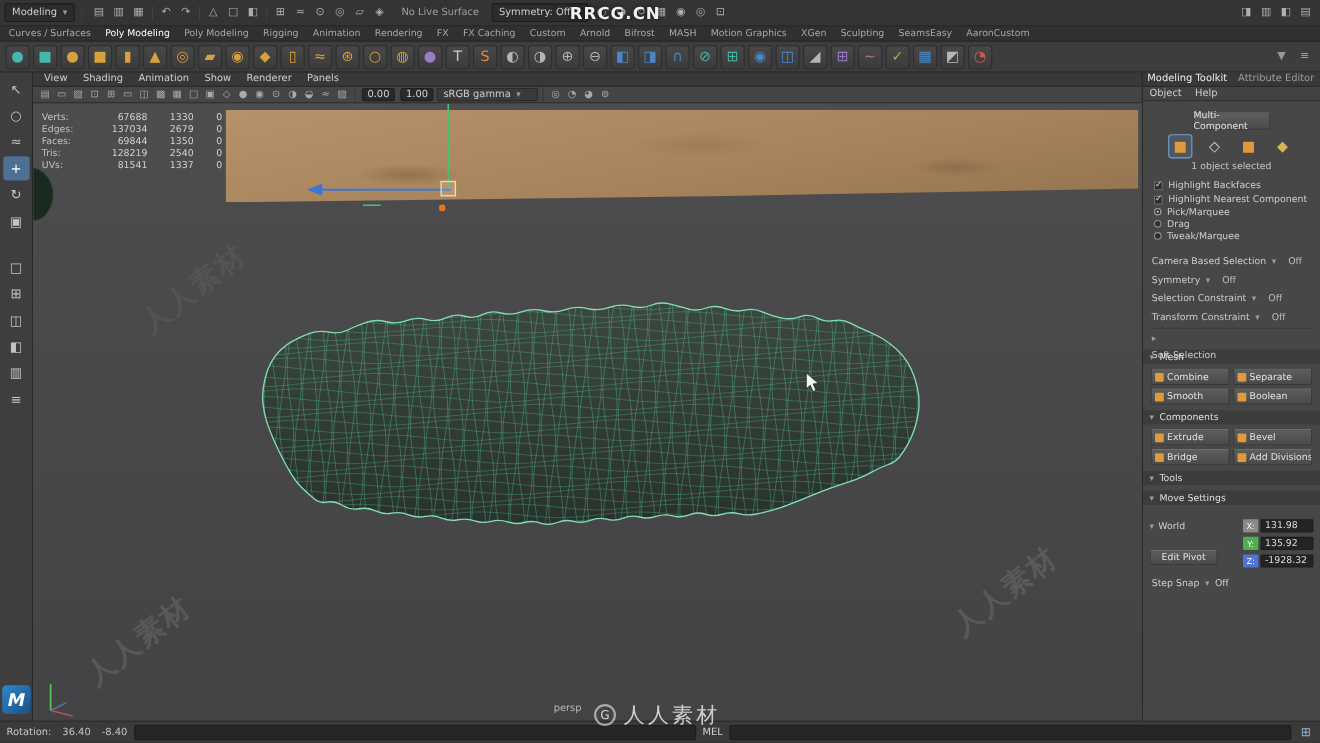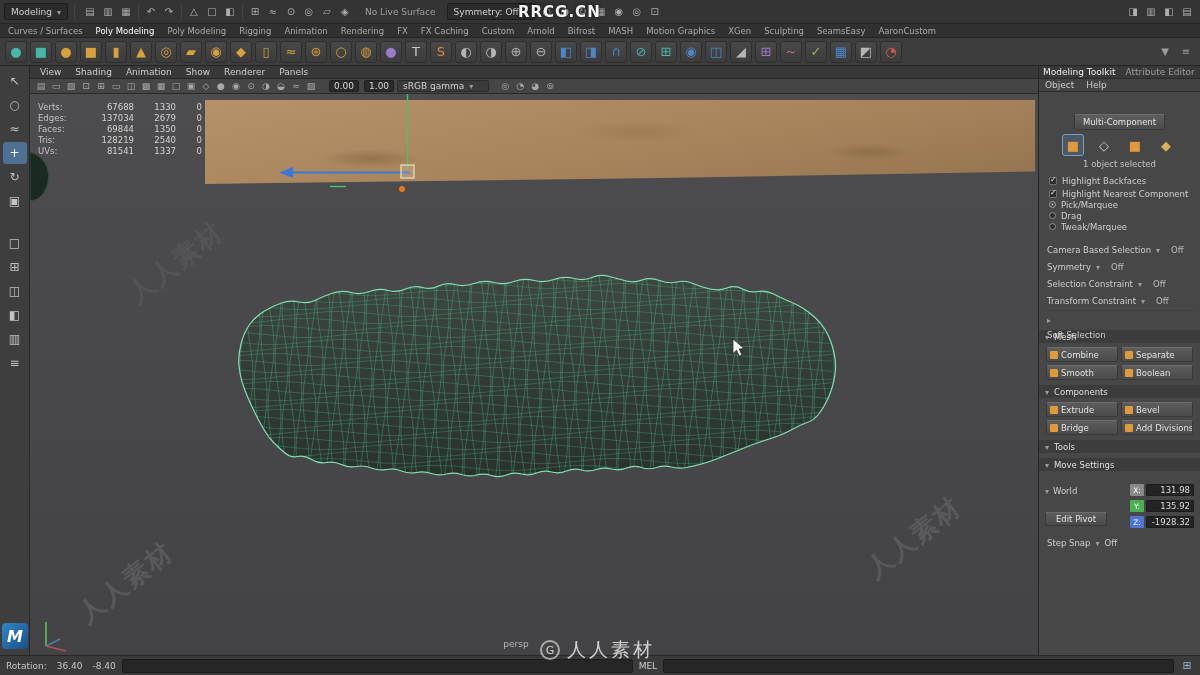--- a/index.html
+++ b/index.html
@@ -54,21 +54,21 @@
   .hud .num{text-align:right;}
   .persp-label{position:absolute;left:456px;top:545px;width:60px;text-align:center;color:#b9b9b9;z-index:5;}
 
   
   .rpanel{width:162px;background:#474747;border-left:1px solid #262626;display:flex;flex-direction:column;}
   .rp-tabs{height:13px;background:#383838;border-bottom:1px solid #2a2a2a;display:flex;align-items:center;gap:10px;padding:0 4px;white-space:nowrap;overflow:hidden;}
   .rp-tab{color:#9c9c9c;}
   .rp-tab.active{color:#ececec;}
   .rp-menus{height:13px;background:#424242;border-bottom:1px solid #2f2f2f;display:flex;align-items:center;gap:12px;padding:0 6px;color:#cdcdcd;}
   .rp-body{flex:1;padding:6px 6px 0 6px;font-size:8.5px;color:#cdcdcd;overflow:hidden;}
-  .mc-btn{width:91px;height:16px;margin:16px auto 4px;background:linear-gradient(#5e5e5e,#4b4b4b);border:1px solid #383838;border-top-color:#6d6d6d;border-radius:2px;display:flex;align-items:center;justify-content:center;color:#e4e4e4;}
+  .mc-btn{width:71px;height:16px;margin:4px auto 4px;background:linear-gradient(#5e5e5e,#4b4b4b);border:1px solid #383838;border-top-color:#6d6d6d;border-radius:2px;display:flex;align-items:center;justify-content:center;color:#e4e4e4;}
   .comp-row{display:flex;justify-content:center;gap:9px;margin:4px 0 3px;}
   .comp-ico{width:22px;height:22px;display:flex;align-items:center;justify-content:center;font-size:13px;border-radius:3px;border:1px solid transparent;}
   .comp-ico.selected{border-color:#6fa3cc;background:rgba(100,150,200,.22);}
   .sel-status{text-align:center;color:#c4c4c4;margin:2px 0 6px;}
   .radio-row{display:flex;align-items:center;gap:5px;height:11px;margin-left:4px;}
   .radio-dot{width:7px;height:7px;border-radius:50%;border:1px solid #8f8f8f;background:#2e2e2e;}
   .radio-row.selected .radio-dot{background:#d8d8d8;box-shadow:inset 0 0 0 1.5px #2e2e2e;}
   .check-row{display:flex;align-items:center;gap:5px;height:11px;margin-left:4px;margin-top:2px;}
   .check-box{width:8px;height:8px;border:1px solid #6e6e6e;background:#2d2d2d;border-radius:1px;position:relative;}
   .check-row.checked .check-box::after{content:"✓";position:absolute;left:0px;top:-3px;font-size:8px;color:#e6e6e6;}
@@ -81,21 +81,21 @@
   .btn-grid{display:grid;grid-template-columns:1fr 1fr;gap:3px;margin:0 1px;}
   .rp-btn{height:15px;background:linear-gradient(#5d5d5d,#4a4a4a);border:1px solid #383838;border-top-color:#6c6c6c;border-radius:2px;display:flex;align-items:center;gap:3px;padding:0 2px 0 3px;color:#e2e2e2;white-space:nowrap;overflow:hidden;}
   .btn-ico{width:8px;height:8px;border-radius:1px;flex:none;}
   .move-grid{display:flex;margin-top:13px;}
   .move-left{flex:1;display:flex;flex-direction:column;gap:4px;padding-top:2px;}
   .world-dd{display:flex;align-items:center;gap:4px;}
   .edit-pivot{width:62px;height:14px;margin-top:12px;background:linear-gradient(#5d5d5d,#4a4a4a);border:1px solid #383838;border-top-color:#6c6c6c;border-radius:2px;display:flex;align-items:center;justify-content:center;color:#e2e2e2;}
   .axis-col{display:flex;flex-direction:column;gap:4px;}
   .axis-row{display:flex;align-items:center;gap:2px;}
   .axis-chip{width:14px;height:12px;border-radius:1px;color:#fff;font-size:7.5px;display:flex;align-items:center;justify-content:center;}
-  .axis-field{width:48px;height:12px;background:#242424;border:1px solid #1c1c1c;border-radius:1px;color:#dcdcdc;text-align:right;padding:0 3px;line-height:11px;}
+  .axis-field{width:48px;height:12px;background:#242424;border:1px solid #1c1c1c;border-radius:1px;color:#dcdcdc;padding:0 3px;line-height:11px;}
   .stepsnap{display:flex;align-items:center;gap:5px;margin-top:10px;margin-left:2px;}
 
   
   .bottombar{height:20px;background:#3a3a3a;border-top:1px solid #272727;display:flex;align-items:center;padding:0 6px;gap:6px;}
   .rot{display:flex;gap:10px;color:#c6c6c6;white-space:nowrap;}
   .cmd-field{flex:1;height:14px;background:#262626;border:1px solid #1c1c1c;border-radius:2px;color:#ddd;padding:0 4px;line-height:13px;}
   .mel{color:#d0d0d0;}
   .bb-icon{width:14px;height:14px;display:flex;align-items:center;justify-content:center;color:#8fb7d8;font-size:11px;}
 
   

